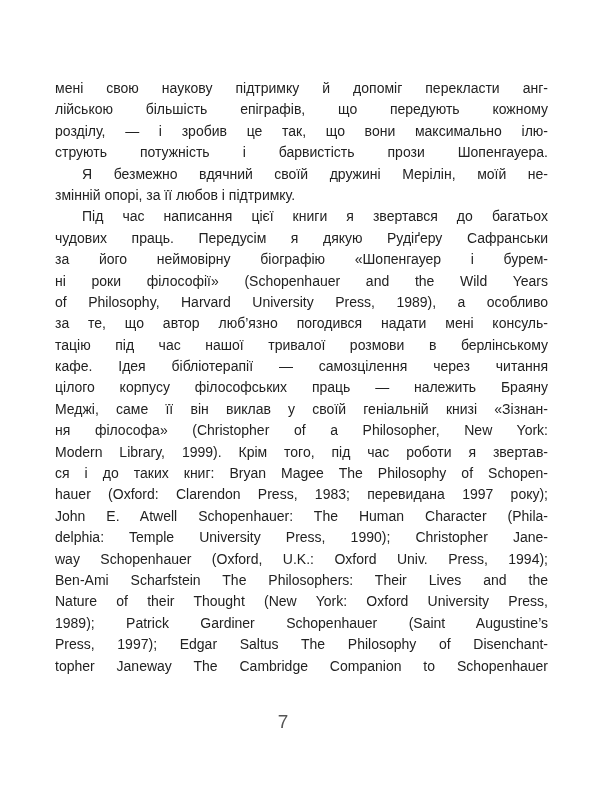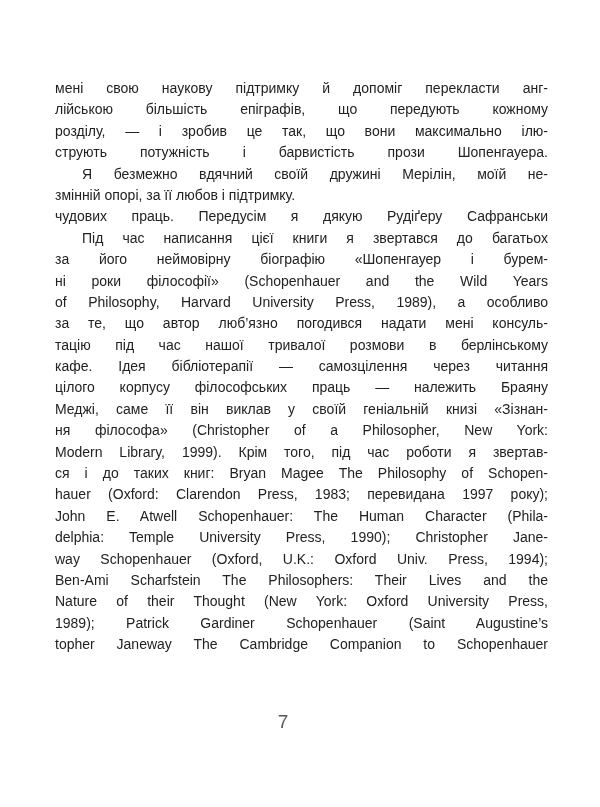--- a/index.html
+++ b/index.html
@@ -54,36 +54,37 @@
 <body>
 
 <div class="book-page">
   <div class="text-block">
       <div class="line"><span class="rm">мені свою наукову підтримку й допоміг перекласти анг-</span></div>
       <div class="line"><span class="rm">лійською більшість епіграфів, що передують кожному</span></div>
       <div class="line"><span class="rm">розділу, — і зробив це так, що вони максимально ілю-</span></div>
       <div class="line"><span class="rm">струють потужність і барвистість прози Шопенгауера.</span></div>
       <div class="line indent"><span class="rm">Я безмежно вдячний своїй дружині Мерілін, моїй не-</span></div>
       <div class="line para-end"><span class="rm">змінній опорі, за її любов і підтримку.</span></div>
+      <div class="line indent"><span class="rm">Під час написання цієї книги я звертався до багатьох</span></div>
       <div class="line"><span class="rm">чудових праць. Передусім я дякую Рудіґеру Сафранськи</span></div>
-      <div class="line indent"><span class="rm">Під час написання цієї книги я звертався до багатьох</span></div>
       <div class="line"><span class="rm">за його неймовірну біографію </span><span class="it">«Шопенгауер і бурем-</span></div>
       <div class="line"><span class="it">ні роки філософії»</span><span class="rm"> (</span><span class="it">Schopenhauer and the Wild Years</span></div>
       <div class="line"><span class="it">of Philosophy</span><span class="rm">, Harvard University Press, 1989), а особливо</span></div>
       <div class="line"><span class="rm">за те, що автор люб’язно погодився надати мені консуль-</span></div>
       <div class="line"><span class="rm">тацію під час нашої тривалої розмови в берлінському</span></div>
       <div class="line"><span class="rm">кафе. Ідея бібліотерапії — самозцілення через читання</span></div>
       <div class="line"><span class="rm">цілого корпусу філософських праць — належить Браяну</span></div>
       <div class="line"><span class="rm">Меджі, саме її він виклав у своїй геніальній книзі </span><span class="it">«Зізнан-</span></div>
       <div class="line"><span class="it">ня філософа»</span><span class="rm"> (</span><span class="it">Christopher of a Philosopher</span><span class="rm">, New York:</span></div>
       <div class="line"><span class="rm">Modern Library, 1999). Крім того, під час роботи я звертав-</span></div>
       <div class="line"><span class="rm">ся і до таких книг: Bryan Magee </span><span class="it">The Philosophy of Schopen-</span></div>
       <div class="line"><span class="it">hauer</span><span class="rm"> (Oxford: Clarendon Press, 1983; перевидана 1997 року);</span></div>
       <div class="line"><span class="rm">John E. Atwell </span><span class="it">Schopenhauer: The Human Character</span><span class="rm"> (Phila-</span></div>
       <div class="line"><span class="rm">delphia: Temple University Press, 1990); Christopher Jane-</span></div>
       <div class="line"><span class="rm">way </span><span class="it">Schopenhauer</span><span class="rm"> (Oxford, U.K.: Oxford Univ. Press, 1994);</span></div>
       <div class="line"><span class="rm">Ben-Ami Scharfstein </span><span class="it">The Philosophers: Their Lives and the</span></div>
       <div class="line"><span class="it">Nature of their Thought</span><span class="rm"> (New York: Oxford University Press,</span></div>
       <div class="line"><span class="rm">1989); Patrick Gardiner </span><span class="it">Schopenhauer</span><span class="rm"> (Saint Augustine’s</span></div>
+      <div class="line"><span class="rm">Press, 1997); Edgar Saltus </span><span class="it">The Philosophy of Disenchant-</span></div>
       <div class="line"><span class="rm">topher Janeway </span><span class="it">The Cambridge Companion to Schopenhauer</span></div>
     </div>
   <div class="page-number">7</div>
 </div>
 
 </body></html>

